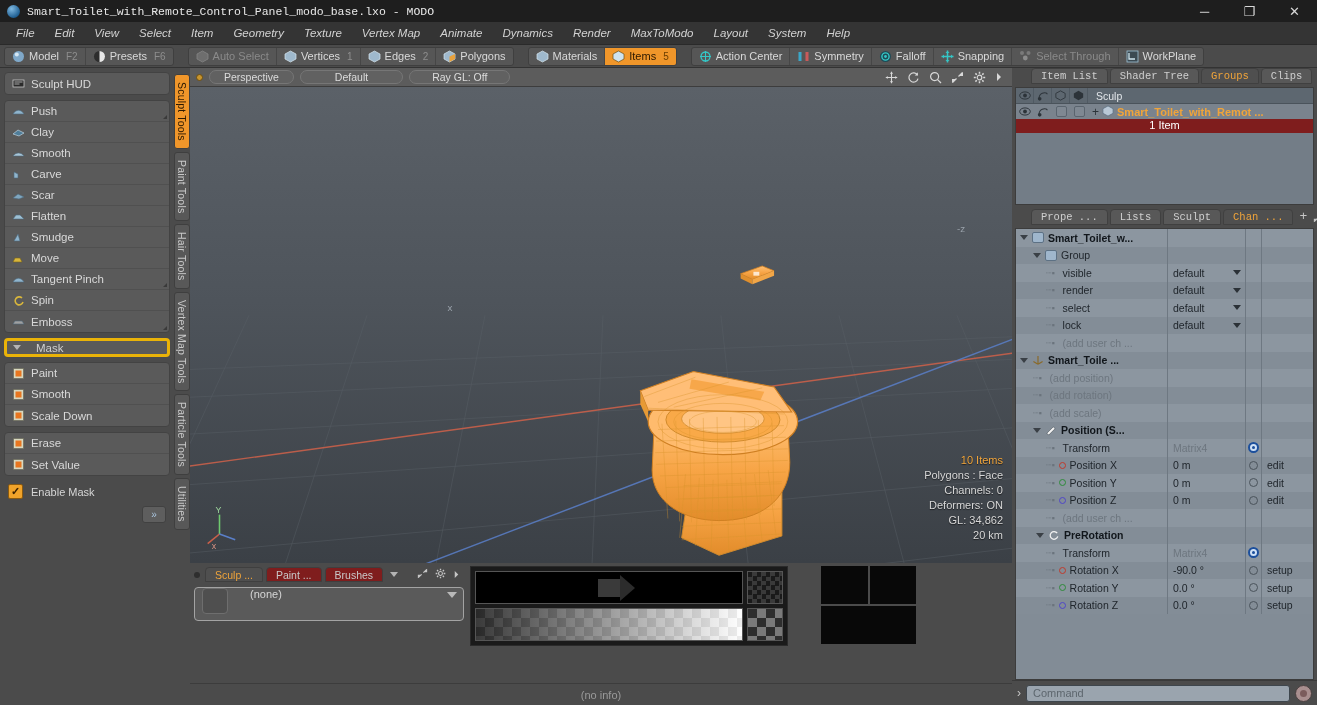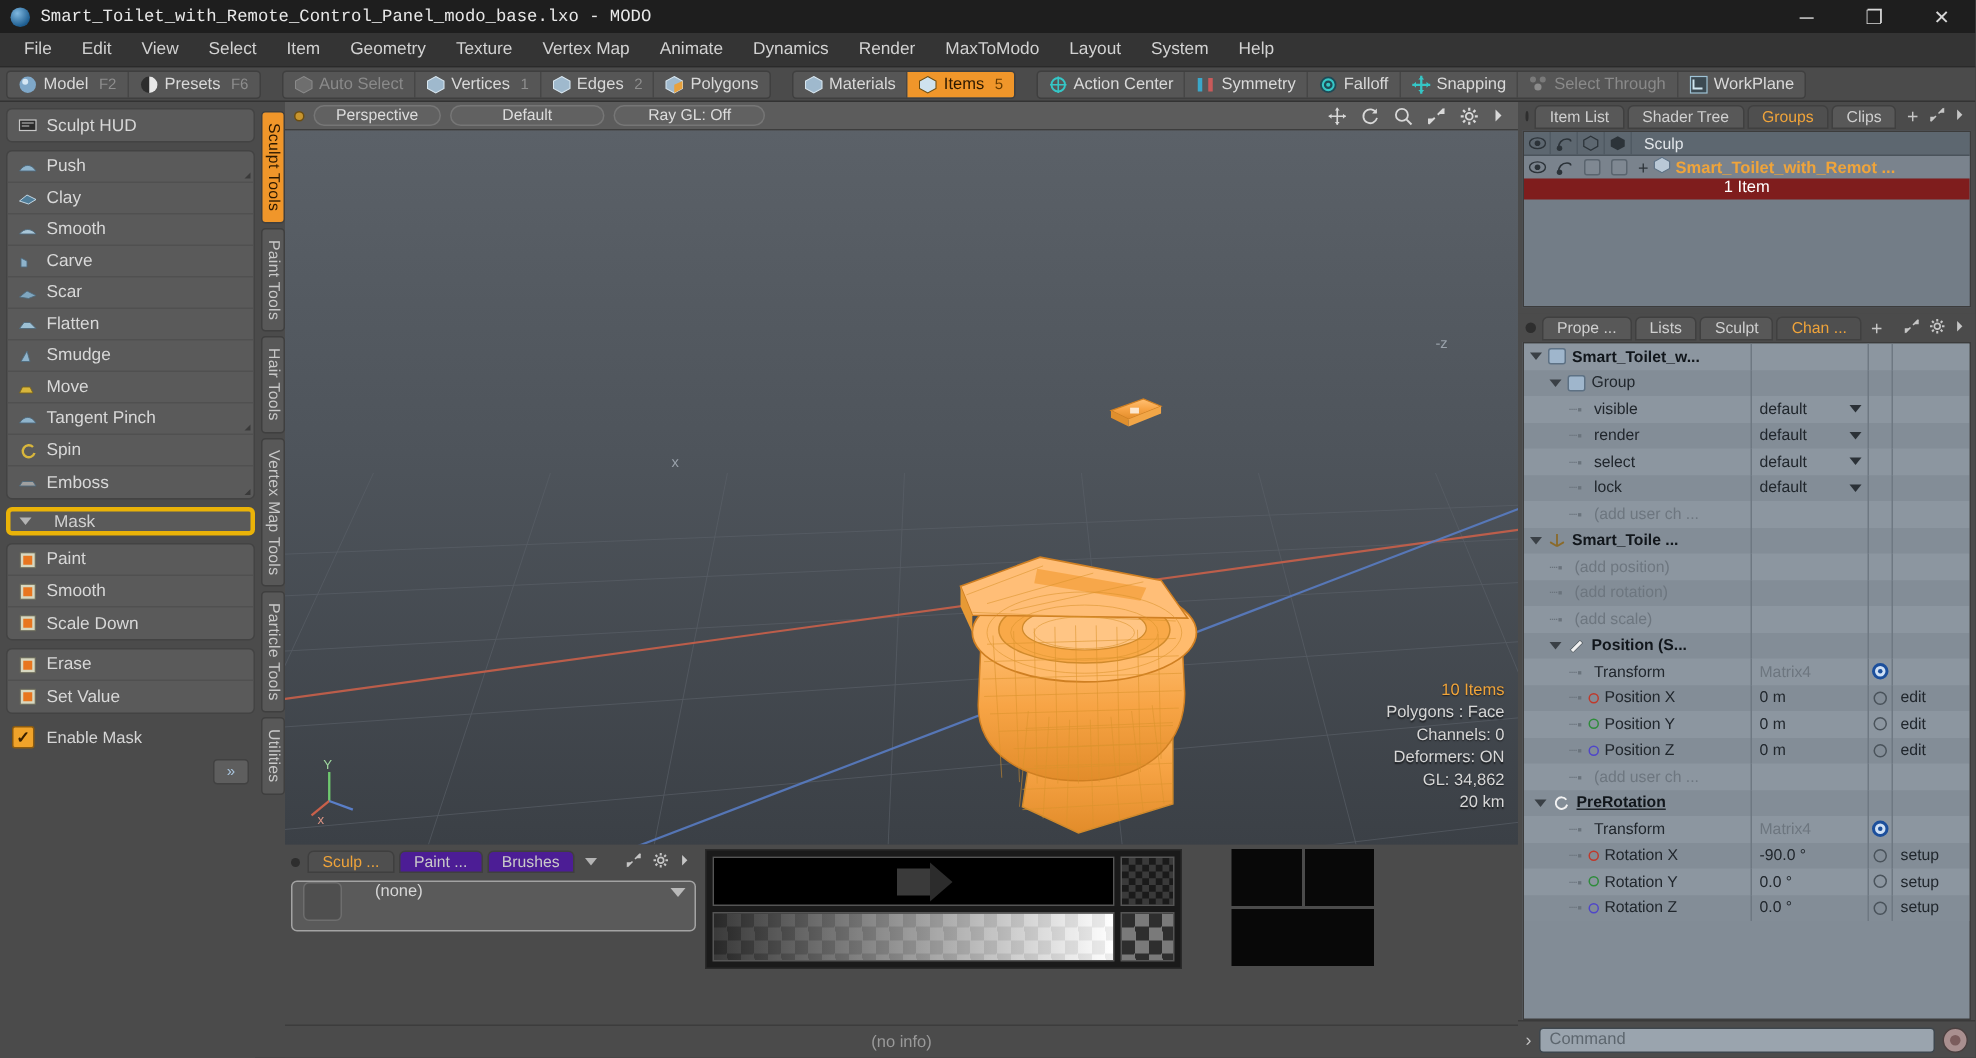--- a/index.html
+++ b/index.html
@@ -23,21 +23,21 @@
   }
   #title-text { font-size:11.5px; color:#e8e8e8; white-space:nowrap;font-family:Liberation Mono, monospace; }
   .win-btns { position:absolute; right:0; top:0; height:22px; display:flex; }
   .win-btn {
     width:45px; height:22px; display:flex; align-items:center; justify-content:center;
     color:#d8d8d8; font-size:13px; line-height:1;
   }
   
   #menubar {
     height:23px; background:#343434; display:flex; align-items:center;
-    padding-left:6px; border-bottom:1px solid #2a2a2a;
+    padding-left:6px; border-bottom:1px solid #2a2a2a;font-style:italic;
   }
   .menu-item {
     padding:0 10px; height:23px; line-height:23px; font-size:11.5px; color:#d2d2d2;
     white-space:nowrap;
   }
   
   #toolbar {
     height:23px; background:#4b4b4b; display:flex; align-items:center;
     padding:0 4px; gap:4px; border-bottom:1px solid #333;
   }
@@ -122,21 +122,21 @@
     position:absolute; right:9px; bottom:20px; text-align:right;
     font-size:11px; color:#d7d7d7; line-height:15px; text-shadow:0 1px 1px rgba(0,0,0,.6);
   }
   #vp-stats .hl { color:#f0a43a; }
   
   #bottomdock { height:120px; background:#4b4b4b; display:flex; padding:3px 0 0 0; }
   .bd-left { width:278px; padding:0 4px 0 4px; }
   .bd-tabs { height:17px; display:flex; align-items:center; gap:3px; }
   .bd-tab {
     height:15px; padding:0 9px; font-size:10.5px; color:#c9c9c9;
-    background:#4c1d95; border:1px solid #3f3f3f; border-radius:4px 4px 0 0;
+    background:#7f1d1d; border:1px solid #3f3f3f; border-radius:4px 4px 0 0;
     display:flex; align-items:center;
   }
   .bd-tab.active { background:#4f4f4f; color:#f0a43a; }
   .bd-dot { width:6px;height:6px;border-radius:50%;background:#2e2e2e;margin-right:2px;}
   .bd-tools { margin-left:auto; display:flex; gap:7px; align-items:center; padding-right:4px; }
   .brush-field {
     margin-top:4px; height:34px; background:#5a5a5a; border:1px solid #a3a3a3; border-radius:4px;
     display:flex; align-items:flex-start; gap:22px; padding:0 7px; position:relative;
   }
   .brush-thumb { width:26px;height:26px;background:#4f4f4f;border:1px solid #6e6e6e;border-radius:4px;}
@@ -147,22 +147,23 @@
   .ramp-row { display:flex; gap:4px; flex:1; }
   .ramp-main { flex:1; border:1px solid #555; }
   .ramp-sw { width:36px; border:1px solid #555; }
   .bd-right { flex:1; padding:0 3px; display:flex; }
   .mini-panel { width:95px; margin-left:28px; display:flex; flex-direction:column; gap:2px; }
   .mini-row { display:flex; gap:2px; }
   .mini-cell { background:#080808; height:38px; flex:1; }
   
   #rightcol { width:305px; background:#4b4b4b; display:flex; flex-direction:column; }
   .panel-tabs {
-    height:19px; display:flex; align-items:center; gap:2px; padding:0 3px;
+    height:19px; display:flex; gap:2px; padding:0 13px;
     background:#4b4b4b;
+    font-family:Liberation Mono, monospace;
   }
   .ptab {
     height:16px; padding:0 9px; font-size:10.5px; color:#cfcfcf;
     background:#585858; border:1px solid #404040; border-radius:4px 4px 0 0;
     display:flex; align-items:center; white-space:nowrap;
   }
   .ptab.active { background:#4f4f4f; color:#f0a43a; }
   .ptab-dot { width:7px;height:7px;border-radius:50%;background:#2e2e2e;margin:0 2px; }
   .ptab-tools { margin-left:auto; display:flex; gap:6px; align-items:center; padding-right:4px; color:#c6c6c6; }
   .newgroup-bar { height:15px; padding:0 3px; display:flex; }
@@ -1143,21 +1144,21 @@
             </div>
             <div class="cv">
               <span></span>
             </div>
             <div class="cs"></div>
             <div class="csrc">
               <span></span>
             </div>
           </div>
           <div class="crow">
-            <div class="cn" style="padding-left: 7px; text-decoration: underline;">
+            <div class="cn" style="padding-left: 20px;">
               <span class="twirl"></span>
               <span style="display: inline-flex; align-items: center;">
                 <svg width="12" height="11" viewBox="0 0 13 12">
                   <path d="M10 3.5A4.2 4.2 0 1 0 10.6 7" fill="none" stroke="#f2f2f2" stroke-width="1.4"></path>
                 </svg>
               </span>
               <span class="boldtxt">PreRotation</span>
             </div>
             <div class="cv">
               <span></span>

